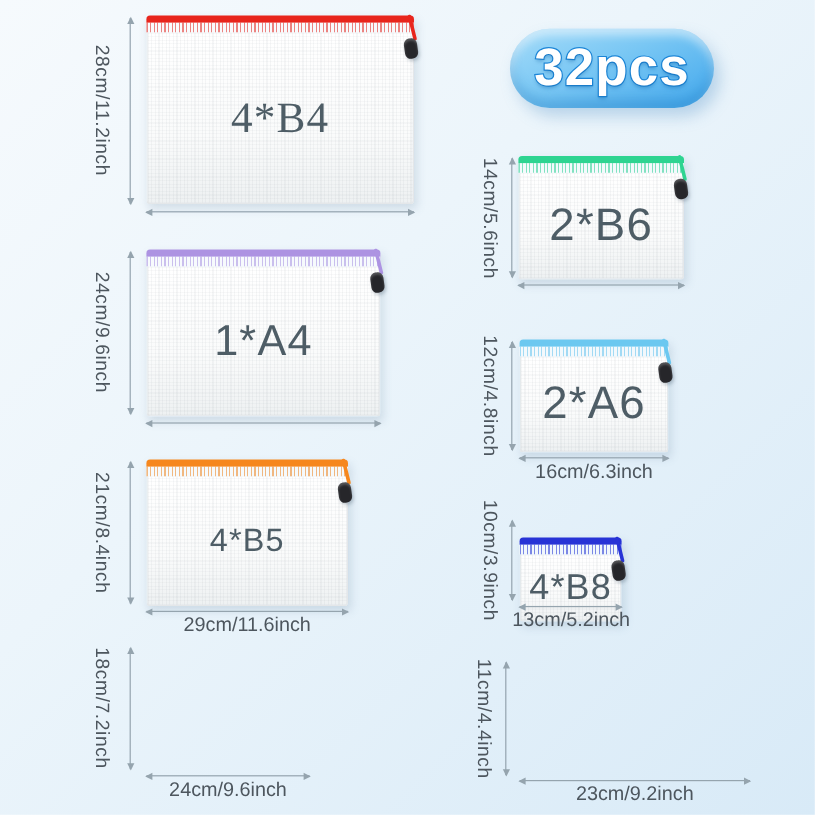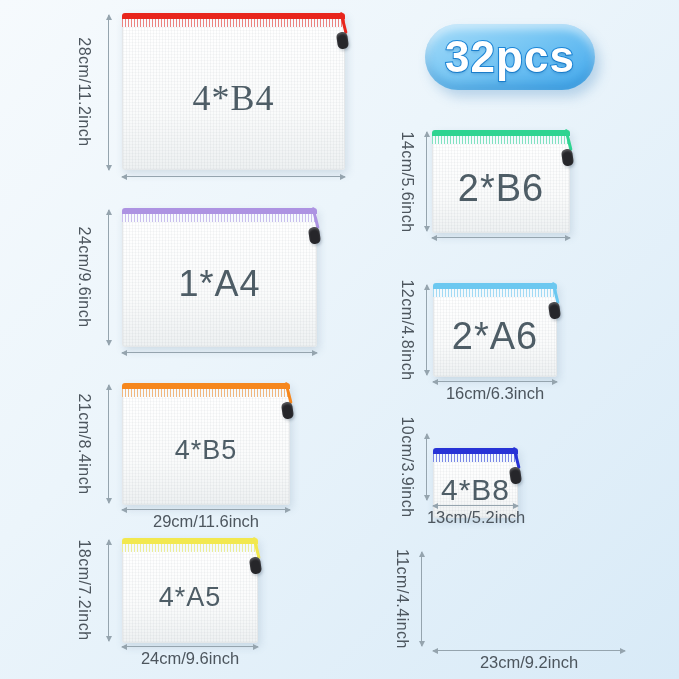--- a/index.html
+++ b/index.html
@@ -129,31 +129,20 @@
     <div class="pull">
         <span class="string"></span>
         <span class="tab"></span>
       </div>
   </div>
   <div class="dimline-v" style="left:108px;top:385px;height:118px"></div>
   <span class="vlabel" style="left:84px;top:444px">21cm/8.4inch</span>
   <div class="dimline-h" style="left:122px;top:509px;width:168px"></div>
   <span class="hlabel" style="left:206px;top:512px">29cm/11.6inch</span>
 
-  <div class="bag" style="left: 122px; top: 538px; width: 136px; height: 105px; --accent: #f2e84e;">
-    <div class="strip"></div>
-    <div class="zipband"></div>
-    <div class="bagbody">
-      <span class="bag-label fs34">4*A5</span>
-    </div>
-    <div class="pull">
-        <span class="string"></span>
-        <span class="tab"></span>
-      </div>
-  </div>
   <div class="dimline-v" style="left:108px;top:540px;height:101px"></div>
   <span class="vlabel" style="left:84px;top:590px">18cm/7.2inch</span>
   <div class="dimline-h" style="left:122px;top:646px;width:136px"></div>
   <span class="hlabel" style="left:190px;top:649px">24cm/9.6inch</span>
 
   <div class="bag" style="left: 432px; top: 130px; width: 138px; height: 103px; --accent: #2ed491;">
     <div class="strip"></div>
     <div class="zipband"></div>
     <div class="bagbody">
       <span class="bag-label fs32">2*B6</span>

